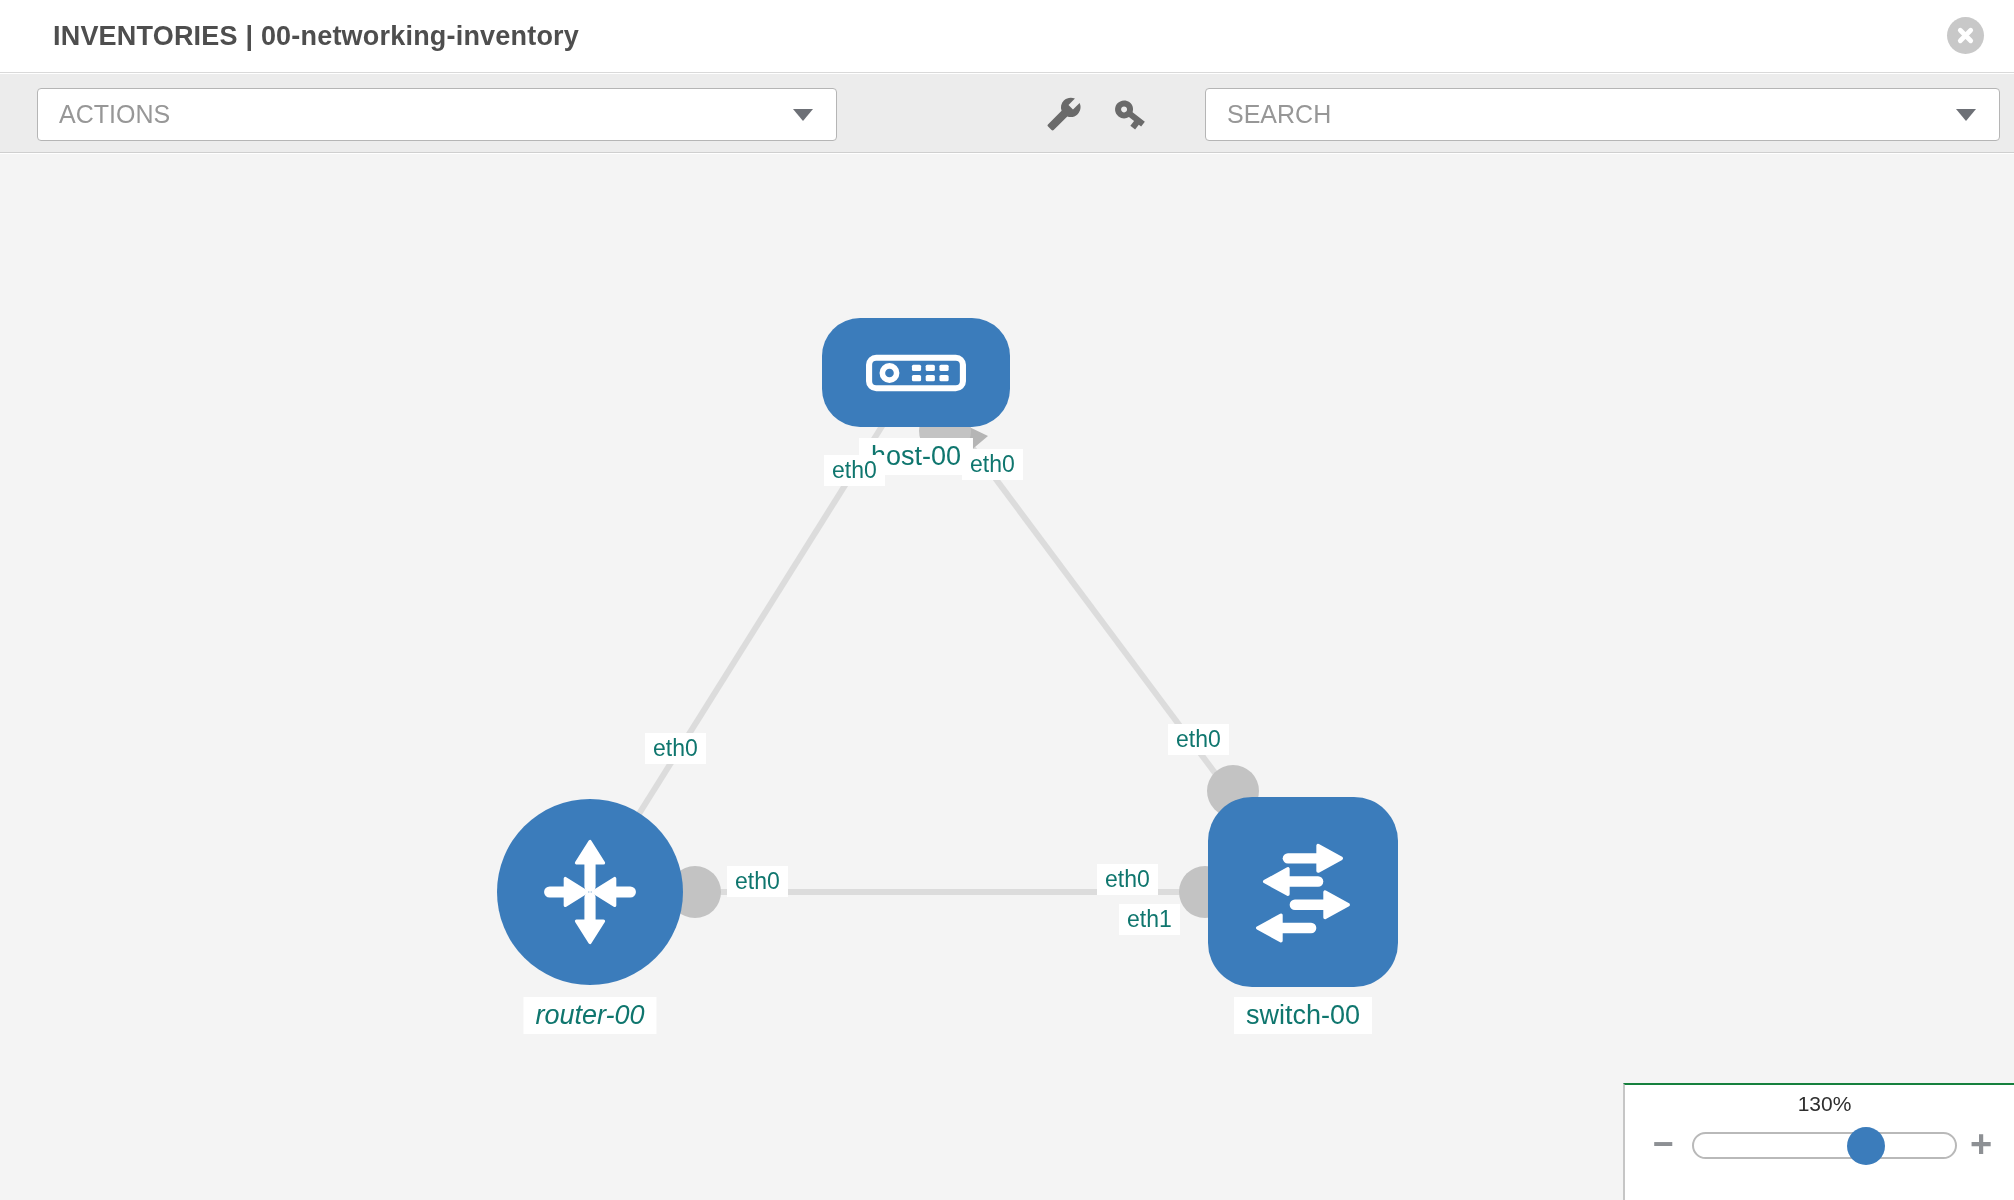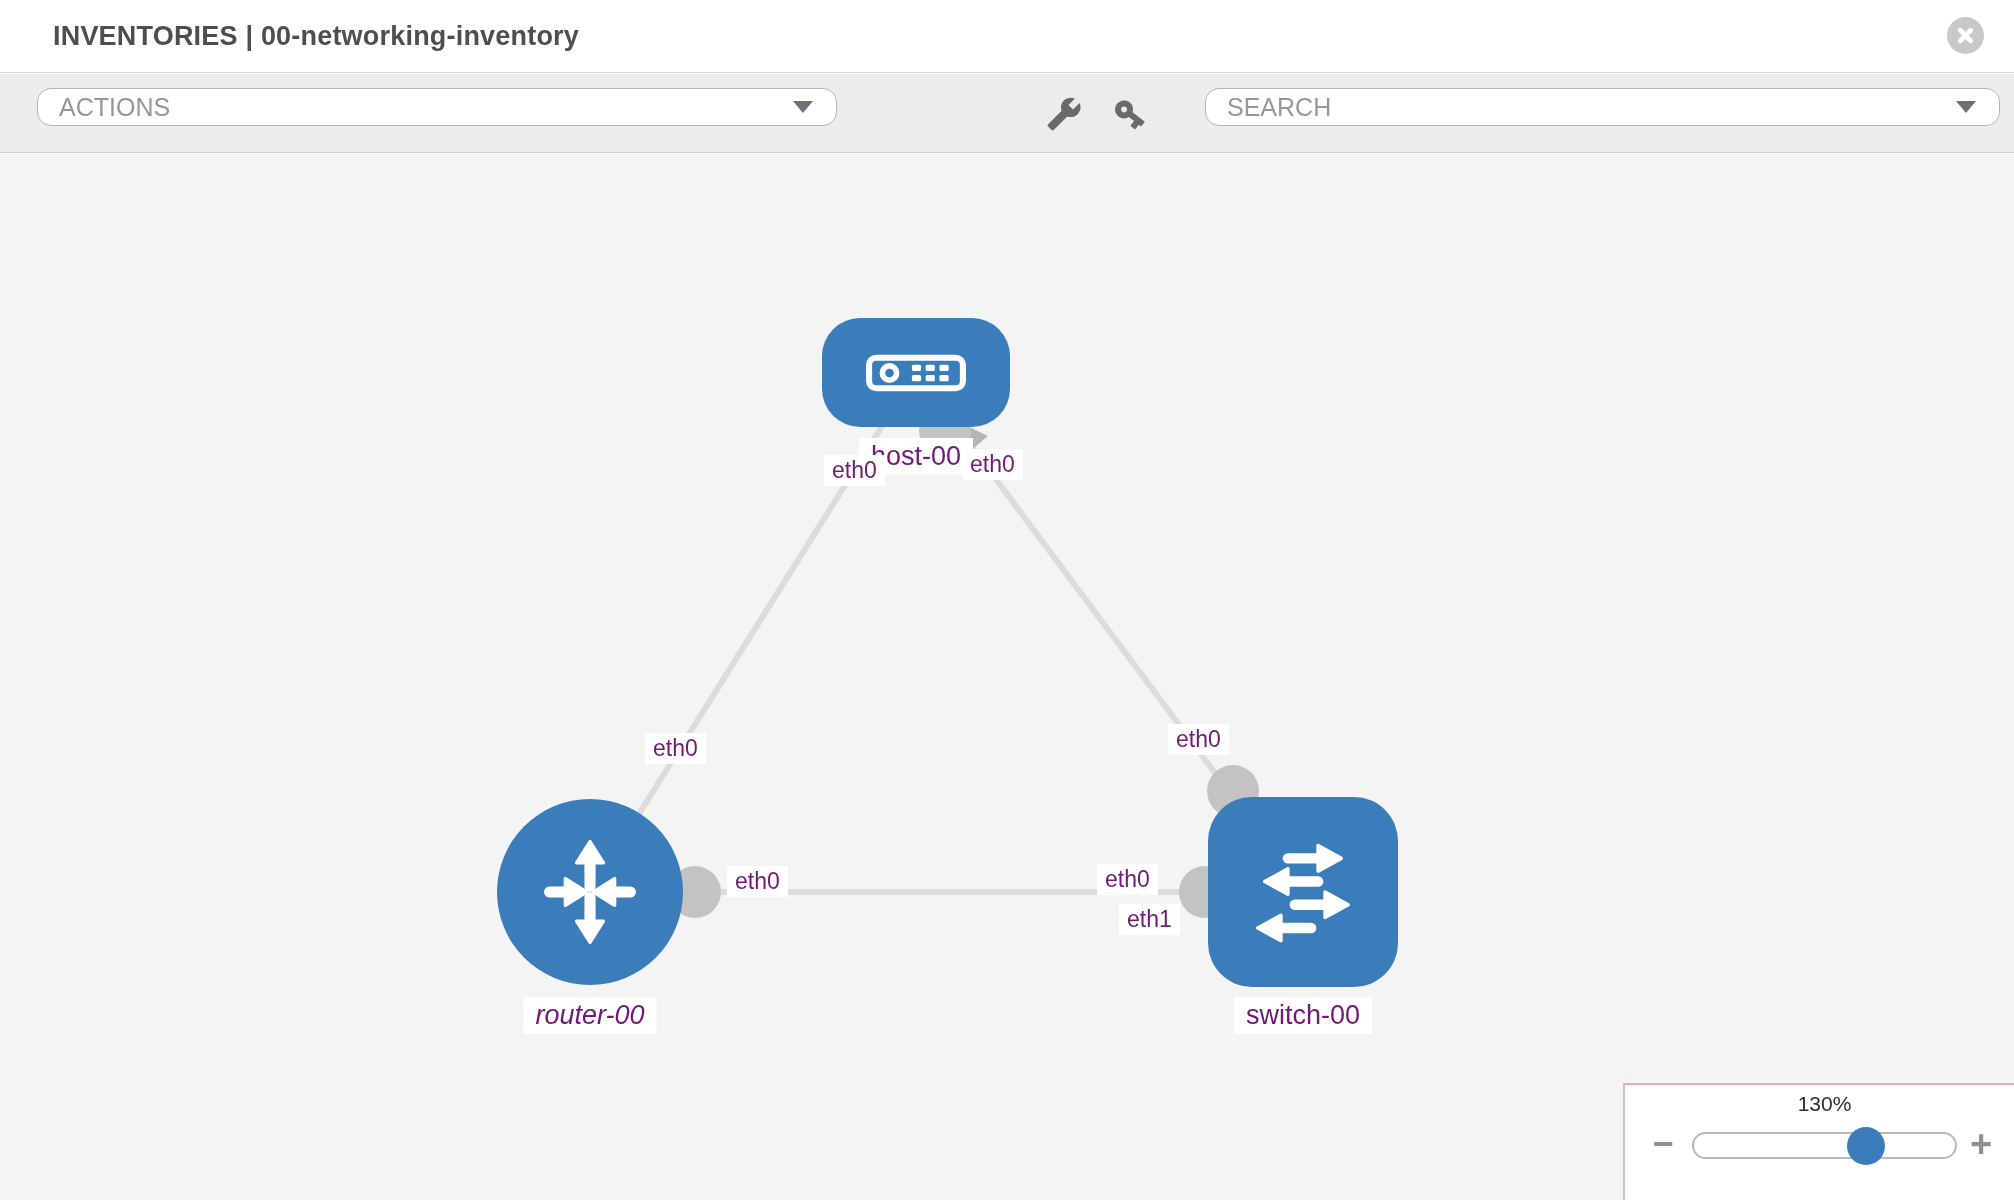--- a/index.html
+++ b/index.html
@@ -11,22 +11,22 @@
             background:#ffffff; border-bottom:1px solid #d9d9d9; z-index:10; }
   .page-title { position:absolute; left:40px; top:50%; transform:translateY(-50%);
                 font-size:27px; font-weight:700; color:#4e4e4e; letter-spacing:.2px;margin-left:13px; }
   .close-btn { position:absolute; right:30px; top:17px; width:37px; height:37px;
                border-radius:50%; background:#c8c8c8; cursor:pointer;
                display:flex; align-items:center; justify-content:center; }
 
   
   .toolbar { position:absolute; top:74px; left:0; width:2014px; height:79px;
              background:#ececec; border-bottom:1px solid #cfcfcf; z-index:10; }
-  .select-box { position:absolute; top:14px; height:38px; background:#ffffff;
-                border:1px solid #b5b5b5; border-radius:14px; display:flex; align-items:center;
+  .select-box { position:absolute; top:14px; height:53px; background:#ffffff;
+                border:1px solid #b5b5b5; border-radius:4px; display:flex; align-items:center;
                 padding:0 54px 0 21px; font-size:25px; color:#979797; cursor:pointer; }
   .caret { position:absolute; right:23px; top:50%; margin-top:-6px; width:0; height:0;
            border-left:10px solid transparent; border-right:10px solid transparent;
            border-top:12px solid #6d7076; }
   #actions-select { left:37px;  width:800px; }
   #search-select  { left:1185px; width:795px;margin-left:20px; }
   .tool-btn { position:absolute; top:20px; width:40px; height:40px; cursor:pointer;
               display:flex; align-items:center; justify-content:center; }
   #wrench-btn { left:1044px; }
   #key-btn    { left:1110px; }
@@ -36,37 +36,37 @@
             background:#f4f4f4; z-index:0; }
   svg.links-layer { position:absolute; top:0; left:0; width:2014px; height:1200px; z-index:1;
                     pointer-events:none; }
 
   .node { position:absolute; z-index:2; background:#3b7cbb; cursor:pointer;
           display:flex; align-items:center; justify-content:center; }
   #node-host   { left:822px; top:318px; width:188px; height:109px; border-radius:38px; }
   #node-router { left:497px; top:799px; width:186px; height:186px; border-radius:50%; }
   #node-switch { left:1208px; top:797px; width:190px; height:190px; border-radius:44px; }
 
-  .chip { position:absolute; z-index:3; background:#ffffff; color:#701a75;
+  .chip { position:absolute; z-index:3; background:#ffffff; color:#0f766e;
           padding:2px 8px; font-size:23px; white-space:nowrap; }
   .node-label { font-size:27px; padding:3px 12px; transform:translateX(-50%); }
   #label-host   { left:916px;  top:438px; }
   #label-router { left:590px;  top:997px;font-style:italic; }
   #label-switch { left:1303px; top:997px; }
   #if-host-left    { left:824px;  top:455px; }
   #if-host-right   { left:962px;  top:449px; }
   #if-router-top   { left:645px;  top:733px; }
   #if-router-right { left:727px;  top:866px; }
   #if-switch-top   { left:1168px; top:724px; }
   #if-switch-left-hidden { left:1097px; top:864px; z-index:3; }
   #if-switch-left        { left:1119px; top:904px; z-index:4; }
 
   
   .zoom-panel { position:absolute; left:1623px; top:1083px; width:391px; height:117px;
-                background:#ffffff; border-left:2px solid #c6c6c6; border-top:2px solid #fca5a5;
+                background:#ffffff; border-left:2px solid #c6c6c6; border-top:2px solid #15803d;
                 z-index:11; }
   .zoom-level { position:absolute; left:67px; top:7px; width:265px; text-align:center;
                 font-size:21px; color:#2e2e2e; }
   .zoom-sign { position:absolute; width:40px; text-align:center; font-weight:700;
                color:#8d9094; cursor:pointer; user-select:none; }
   .zoom-minus { left:18px; top:42px; font-size:36px; line-height:34px; }
   .zoom-plus  { left:336px; top:40px; font-size:38px; line-height:38px; }
   .zoom-track { position:absolute; left:67px; top:47px; width:265px; height:27px;
                 background:#ffffff; border:2px solid #b9b9b9; border-radius:14px; cursor:pointer; }
   .zoom-handle { position:absolute; left:222px; top:42px; width:38px; height:38px;

